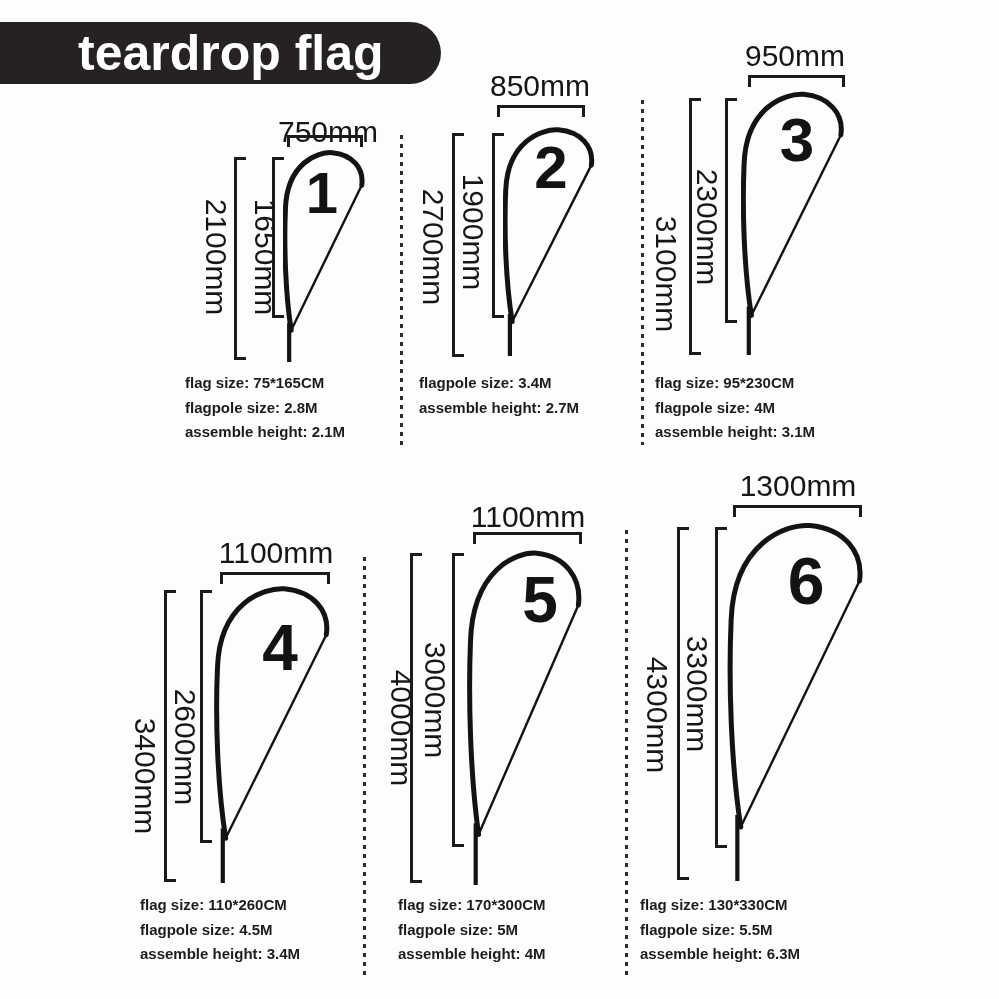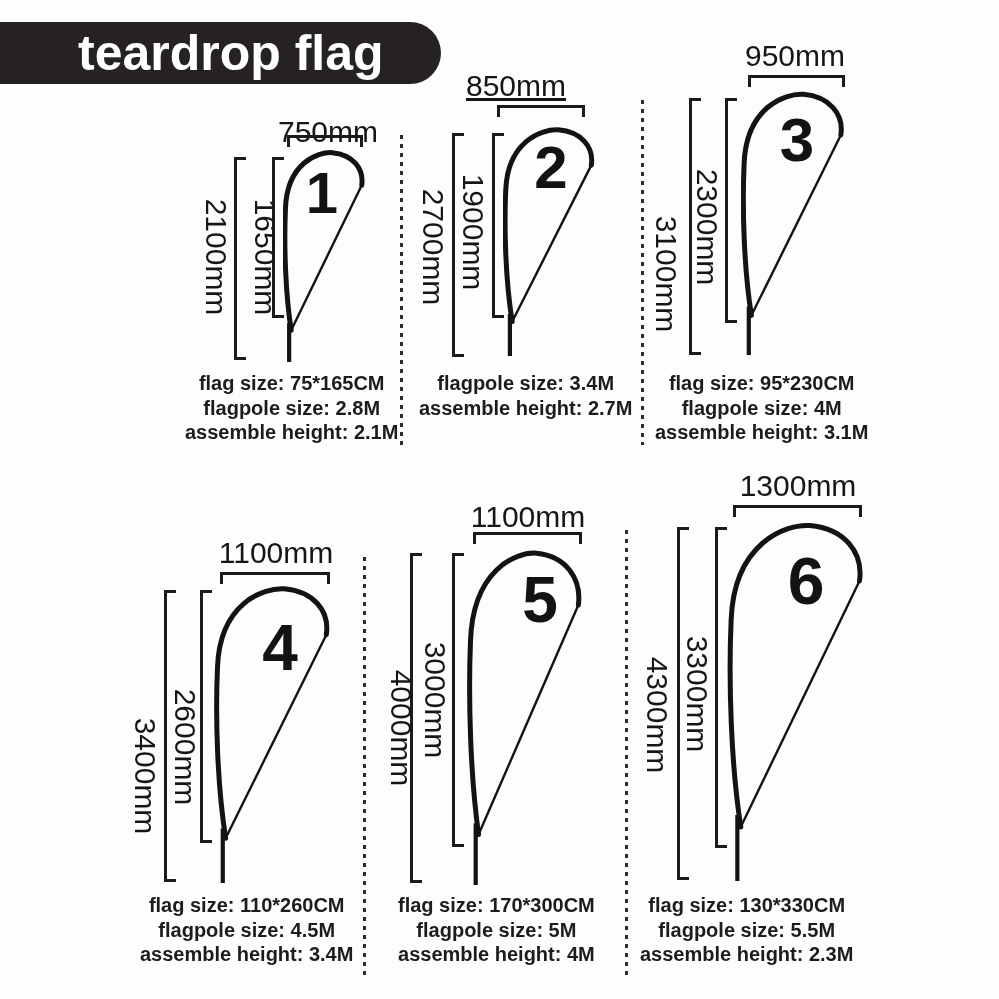--- a/index.html
+++ b/index.html
@@ -30,22 +30,22 @@
   }
   .vbracket{
     position:absolute;width:12px;box-sizing:border-box;
     border-left:3px solid #1b1b1b;border-top:3px solid #1b1b1b;border-bottom:3px solid #1b1b1b;
   }
   .flag-svg{position:absolute;}
   .flag-num{
     position:absolute;width:70px;text-align:center;font-weight:bold;color:#131313;
   }
   .specs{
-    position:absolute;font-size:20px;font-weight:bold;line-height:24.5px;
-    color:#1c1c1c;white-space:nowrap;text-align:center;
+    position:absolute;font-size:15px;font-weight:bold;line-height:24.5px;
+    color:#1c1c1c;white-space:nowrap;
   }
   .divider{
     position:absolute;width:3px;
     background:repeating-linear-gradient(to bottom,#2c2c2c 0 4px,transparent 4px 9px);
   }
   svg path{stroke:#131313;fill:none;}
 </style>
 </head>
 <body>
 
@@ -69,21 +69,21 @@
   <div class="specs" style="left:185px;top:371px;">
     <div>flag size: 75*165CM</div>
     <div>flagpole size: 2.8M</div>
     <div>assemble height: 2.1M</div>
   </div>
 </div>
 
 <div class="divider" style="left:400px;top:135px;height:310px;"></div>
 
 <div>
-  <div class="dim-label" style="left:436px;top:70px;text-decoration:underline;">850mm</div>
+  <div class="dim-label" style="left:460px;top:70px;">850mm</div>
   <div class="hbracket" style="left:497px;top:105px;width:88px;"></div>
   <div class="vbracket" style="left:452px;top:133px;height:224px;"></div>
   <div class="vbracket" style="left:492px;top:133px;height:185px;"></div>
   <div class="dim-label rot" style="left:353px;top:231px;">2700mm</div>
   <div class="dim-label rot" style="left:393px;top:216px;">1900mm</div>
   <svg class="flag-svg" style="left:503px;top:127px;" width="92" height="229" viewBox="0 0 100 240" preserveAspectRatio="none">
     <path d="M 10 204 C 3 163, 1 108, 3 66 C 5 15, 42 2, 60 3 C 85 5, 99 21, 96 40" stroke-width="5" vector-effect="non-scaling-stroke" stroke-linecap="round"></path>
     <path d="M 96 40 L 11 202" stroke-width="2.4" vector-effect="non-scaling-stroke" stroke-linecap="round"></path>
     <path d="M 7.5 196 L 7.5 240" stroke-width="4.2" vector-effect="non-scaling-stroke"></path>
   </svg>
@@ -169,15 +169,15 @@
   <div class="dim-label rot" style="left:617px;top:678px;">3300mm</div>
   <svg class="flag-svg" style="left:727px;top:521px;" width="138" height="360" viewBox="0 0 100 240" preserveAspectRatio="none">
     <path d="M 10 204 C 3 163, 1 108, 3 66 C 5 15, 42 2, 60 3 C 85 5, 99 21, 96 40" stroke-width="5" vector-effect="non-scaling-stroke" stroke-linecap="round"></path>
     <path d="M 96 40 L 11 202" stroke-width="2.4" vector-effect="non-scaling-stroke" stroke-linecap="round"></path>
     <path d="M 7.5 196 L 7.5 240" stroke-width="4.2" vector-effect="non-scaling-stroke"></path>
   </svg>
   <div class="flag-num" style="left:771px;top:547px;font-size:66px;line-height:68px;">6</div>
   <div class="specs" style="left:640px;top:893px;">
     <div>flag size: 130*330CM</div>
     <div>flagpole size: 5.5M</div>
-    <div>assemble height: 2.3M</div>
+    <div>assemble height: 6.3M</div>
   </div>
 </div>
 
 </body></html>

